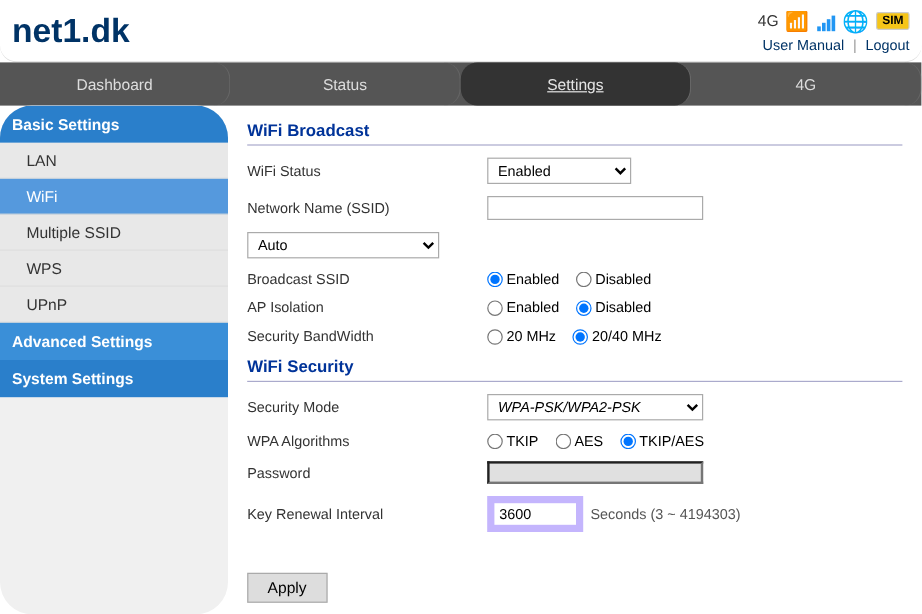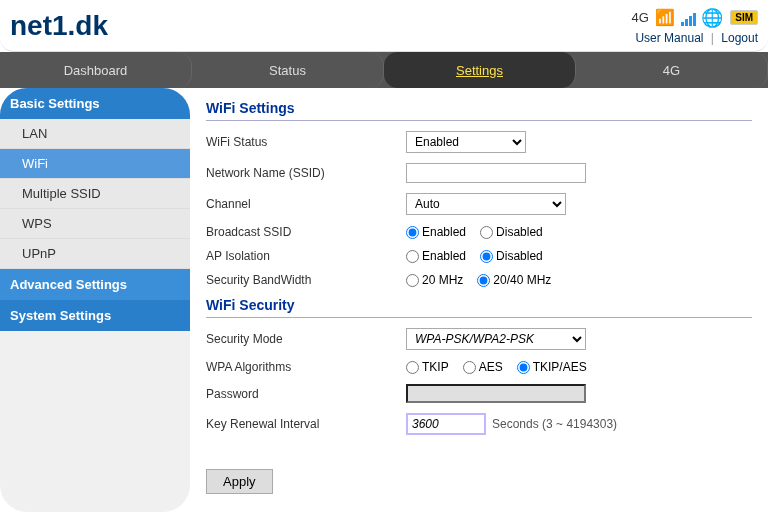--- a/index.html
+++ b/index.html
@@ -19,42 +19,42 @@
     .signal-icon span:nth-child(4) { height: 13px; }
     .globe-icon { font-size: 18px; color: #4CAF50; }
     .sim-badge { background: #f5c518; color: #000; font-size: 10px; font-weight: bold; padding: 1px 4px; border-radius: 2px; border: 1px solid #ccc; }
     .header-links { font-size: 12px; color: #333; }
     .header-links a { color: #003366; text-decoration: none; cursor: pointer; }
     .header-links span { color: #999; margin: 0 4px; }
 
     
     .nav-tabs { display: flex; background: #555; height: 36px; }
     .nav-tab { flex: 1; display: flex; align-items: center; justify-content: center; color: #ddd; cursor: pointer; font-size: 13px; border-right: 1px solid #666; border-radius: 14px; }
-    .nav-tab.active { background: #333; color: #fde047; text-decoration: underline; }
+    .nav-tab.active { background: #333; color: #e5e5e5; text-decoration: underline; }
 
     
     .main-layout { display: flex; height: calc(512px - 52px - 36px); }
 
     
     .sidebar { width: 190px; background: #f0f0f0; flex-shrink: 0; overflow-y: auto; border-radius: 27px; }
     .sidebar-section { background: #2a7fcb; color: #fff; font-weight: bold; padding: 8px 10px; font-size: 13px; cursor: pointer; }
     .sidebar-item { padding: 7px 10px 7px 22px; color: #333; cursor: pointer; font-size: 13px; background: #e8e8e8; border-bottom: 1px solid #ddd; }
     .sidebar-item.active { background: #5599dd; color: #fff; }
     .sidebar-section.style2 { background: #3a8fd8; }
     .sidebar-section.style3 { background: #2a7fcb; }
 
     
     .content { flex: 1; padding: 12px 16px; overflow-y: auto; background: #fff; }
     .section-title { color: #003399; font-size: 14px; font-weight: bold; border-bottom: 1px solid #aac; padding-bottom: 4px; margin-bottom: 10px; }
     .form-row { display: flex; align-items: center; margin-bottom: 10px; }
     .form-label { width: 200px; color: #333; font-size: 12px; }
     .form-control { }
     select { padding: 2px 4px; font-size: 12px; border: 1px solid #aaa; background: #fff; min-width: 120px; }
     input[type="text"] { padding: 2px 4px; font-size: 12px; border: 1px solid #aaa; width: 180px; }
-    input[type="number"] { padding: 2px 4px; font-size: 12px; border: 2px solid #c4b5fd; width: 80px; font-style: italic; }
+    input[type="number"] { padding: 2px 4px; font-size: 12px; border: 6px solid #c4b5fd; width: 80px; }
     .radio-group { display: flex; align-items: center; gap: 14px; }
     .radio-item { display: flex; align-items: center; gap: 3px; font-size: 12px; cursor: pointer; }
     .apply-btn { background: #ddd; border: 1px solid #aaa; padding: 4px 16px; font-size: 13px; cursor: pointer; margin-top: 24px; }
     .seconds-hint { font-size: 12px; color: #555; margin-left: 6px; }
   </style>
 </head>
 <body>
 
 <div class="header">
   <div class="logo">net1.dk</div>
@@ -94,42 +94,41 @@
     <div class="sidebar-item active">WiFi</div>
     <div class="sidebar-item">Multiple SSID</div>
     <div class="sidebar-item">WPS</div>
     <div class="sidebar-item">UPnP</div>
     <div class="sidebar-section style2">Advanced Settings</div>
     <div class="sidebar-section style3">System Settings</div>
   </div>
 
   <div class="content" style="position:relative;">
 
-    <div class="section-title">WiFi Settings</div>
+    <div class="section-title">WiFi Broadcast</div>
 
     <div class="form-row">
       <div class="form-label">WiFi Status</div>
       <div class="form-control">
         <select>
           <option>Enabled</option>
           <option>Disabled</option>
         </select>
       </div>
     </div>
 
 
     <div class="form-row">
       <div class="form-label">Network Name (SSID)</div>
       <div class="form-control">
         <input type="text" style="width: 180px;">
       </div>
     </div>
 
     <div class="form-row">
-      <div class="form-label">Channel</div>
       <div class="form-control">
         <select style="min-width:160px;">
           <option>Auto</option>
           <option>1</option><option>2</option><option>3</option>
           <option>4</option><option>5</option><option>6</option>
         </select>
       </div>
     </div>
 
     <div class="form-row">

